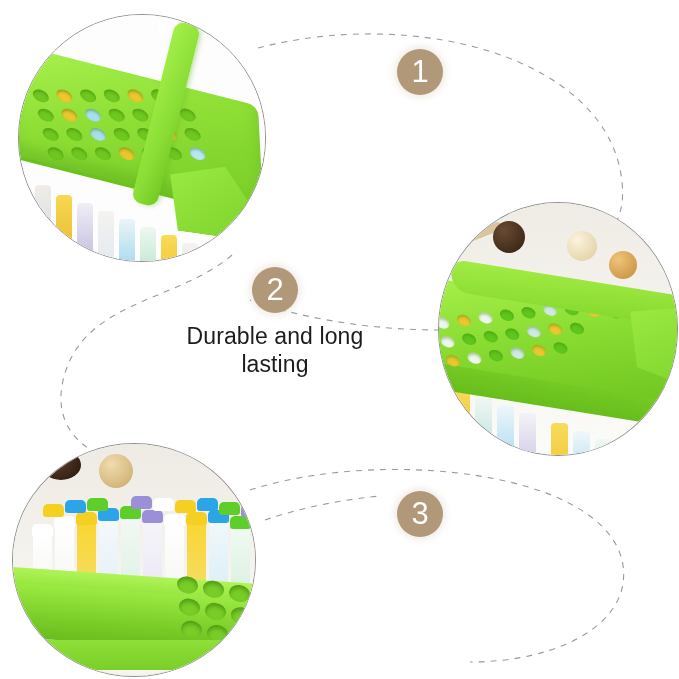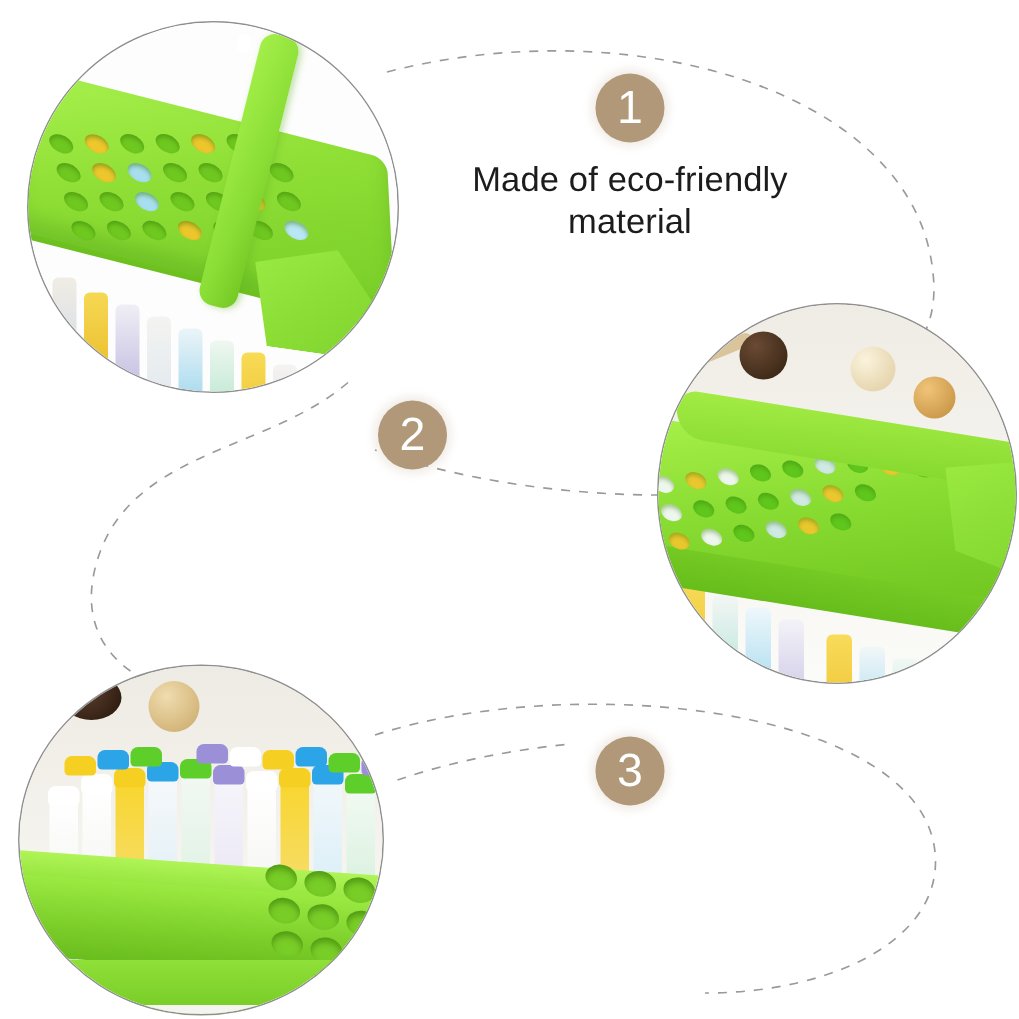--- a/index.html
+++ b/index.html
@@ -382,16 +382,16 @@
       <div class="p3-base"></div>
       <div class="p3-table"></div>
 
     </div>
   </div>
 
   <div class="badge" id="badge-1">1</div>
   <div class="badge" id="badge-2">2</div>
   <div class="badge" id="badge-3">3</div>
 
-  <div class="feature-text" id="text-1">Made of eco-friendly
-material</div>
+  <div class="feature-text" id="text-2">Durable and long
+lasting</div>
 
 </div>
 
 </body></html>

